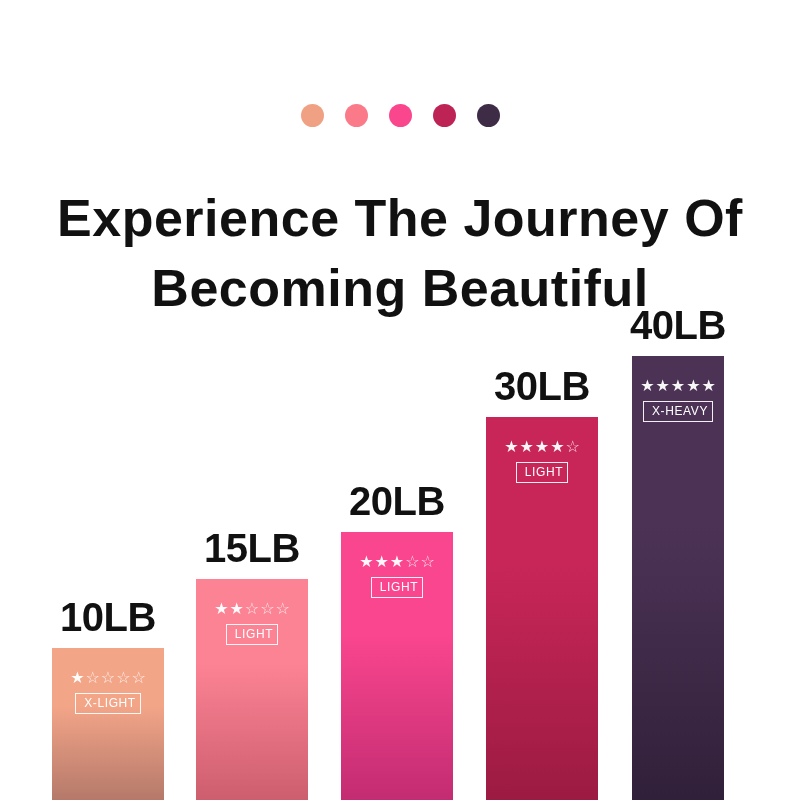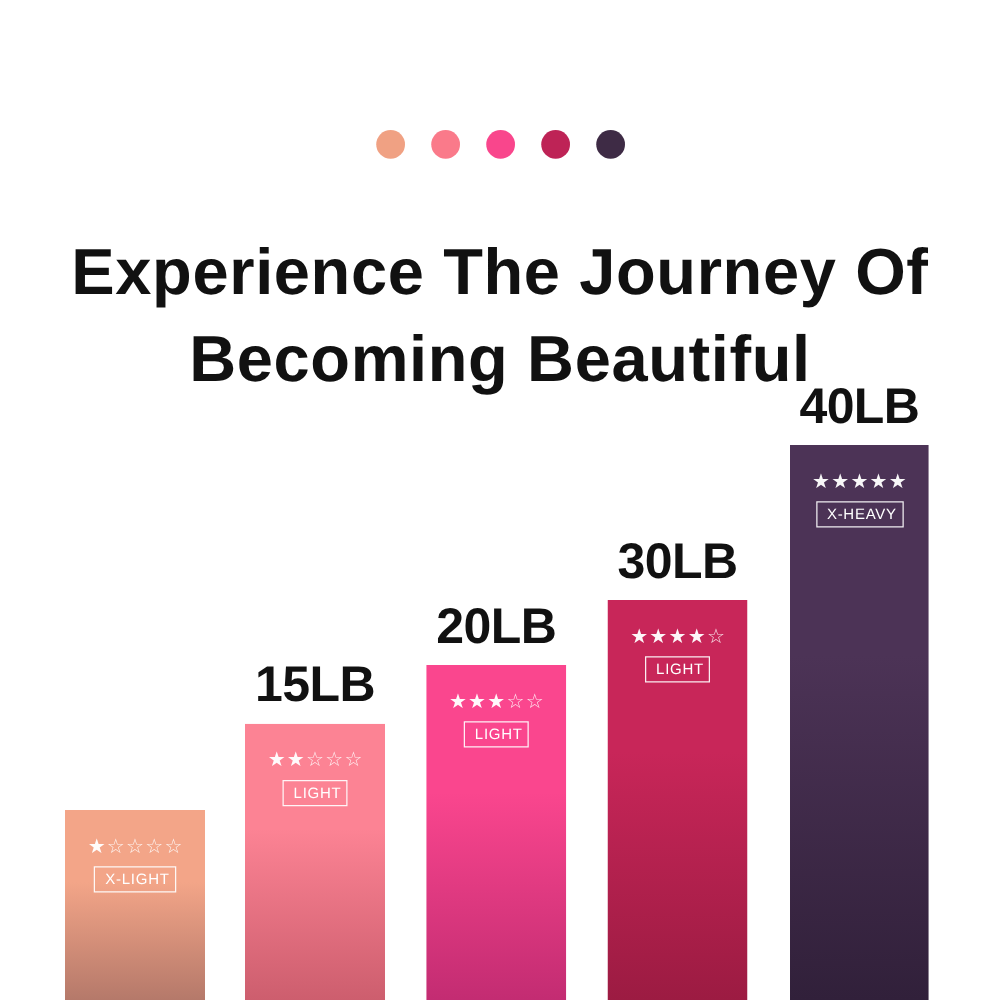--- a/index.html
+++ b/index.html
@@ -129,20 +129,21 @@
     <span class="dot" style="background: rgb(62, 43, 69);"></span>
   </div>
 
 <h1 id="heading">
   <span class="line">Experience The Journey Of</span>
   <span class="line">Becoming Beautiful</span>
 </h1>
 
 <div id="chart">
     <div class="bar-group" style="left: 52px; width: 112px; height: 152px;">
+      <div class="bar-label">10LB</div>
       <div class="bar">
         <div class="bar-inner" style="background: linear-gradient(rgb(243, 165, 136) 0%, rgb(243, 165, 136) 38%, rgb(181, 121, 106) 100%);"></div>
         <div class="bar-content">
           <div class="stars">
             <span class="star">★</span>
             <span class="star empty">☆</span>
             <span class="star empty">☆</span>
             <span class="star empty">☆</span>
             <span class="star empty">☆</span>
           </div>
@@ -175,37 +176,37 @@
             <span class="star">★</span>
             <span class="star">★</span>
             <span class="star">★</span>
             <span class="star empty">☆</span>
             <span class="star empty">☆</span>
           </div>
           <div class="level-tag">LIGHT</div>
         </div>
       </div>
     </div>
-    <div class="bar-group" style="left: 486px; width: 112px; height: 320px;">
+    <div class="bar-group" style="left: 486px; width: 112px; height: 383px;">
       <div class="bar-label">30LB</div>
       <div class="bar">
         <div class="bar-inner" style="background: linear-gradient(rgb(200, 38, 89) 0%, rgb(200, 38, 89) 38%, rgb(156, 27, 66) 100%);"></div>
         <div class="bar-content">
           <div class="stars">
             <span class="star">★</span>
             <span class="star">★</span>
             <span class="star">★</span>
             <span class="star">★</span>
             <span class="star empty">☆</span>
           </div>
           <div class="level-tag">LIGHT</div>
         </div>
       </div>
     </div>
-    <div class="bar-group" style="left: 632px; width: 111px; height: 444px;">
+    <div class="bar-group" style="left: 632px; width: 92px; height: 444px;">
       <div class="bar-label">40LB</div>
       <div class="bar">
         <div class="bar-inner" style="background: linear-gradient(rgb(76, 51, 86) 0%, rgb(76, 51, 86) 38%, rgb(49, 32, 58) 100%);"></div>
         <div class="bar-content">
           <div class="stars">
             <span class="star">★</span>
             <span class="star">★</span>
             <span class="star">★</span>
             <span class="star">★</span>
             <span class="star">★</span>

